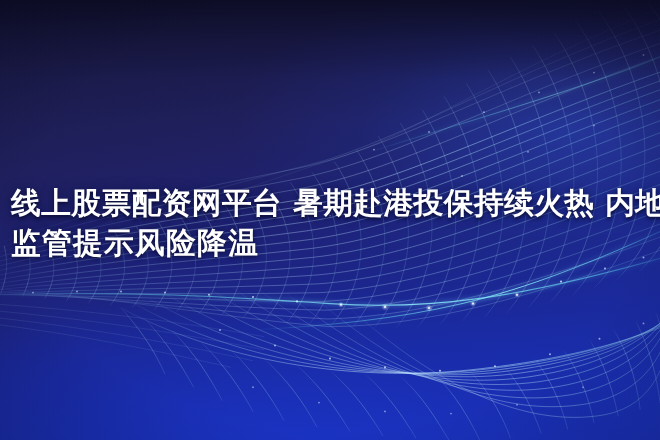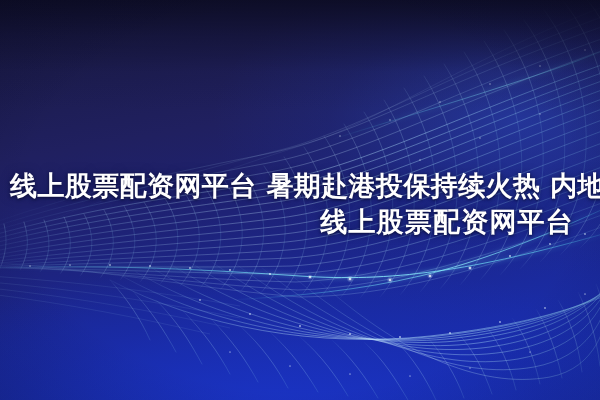--- a/index.html
+++ b/index.html
@@ -73,23 +73,23 @@
     position: absolute;
     inset: 0;
     width: 600px;
     height: 400px;
   }
 
   
   .headline {
     position: absolute;
     left: 0;
-    right: 16px;
+    right: 2px;
     top: 168px;
-    text-align: right;
+    text-align: left;
     padding: 0 10px;
     box-sizing: border-box;
   }
   .headline-line {
     display: block;
     color: #ffffff;
     font-size: 27px;
     line-height: 36px;
     font-weight: bold;
     letter-spacing: 0.4px;
@@ -315,16 +315,16 @@
       <circle cx="310" cy="277" r="2.8"></circle>
       <circle cx="470" cy="268" r="2.6"></circle>
     </g>
   </svg>
 
   <div class="bg-dark-top"></div>
   <div class="bg-vignette"></div>
 
   <div class="headline">
     <span class="headline-line l1">线上股票配资网平台 暑期赴港投保持续火热 内地</span>
-    <span class="headline-line l2">线上股票配资网平台</span>
+    <span class="headline-line l2">监管提示风险降温</span>
   </div>
 
 </div>
 
 </body></html>

